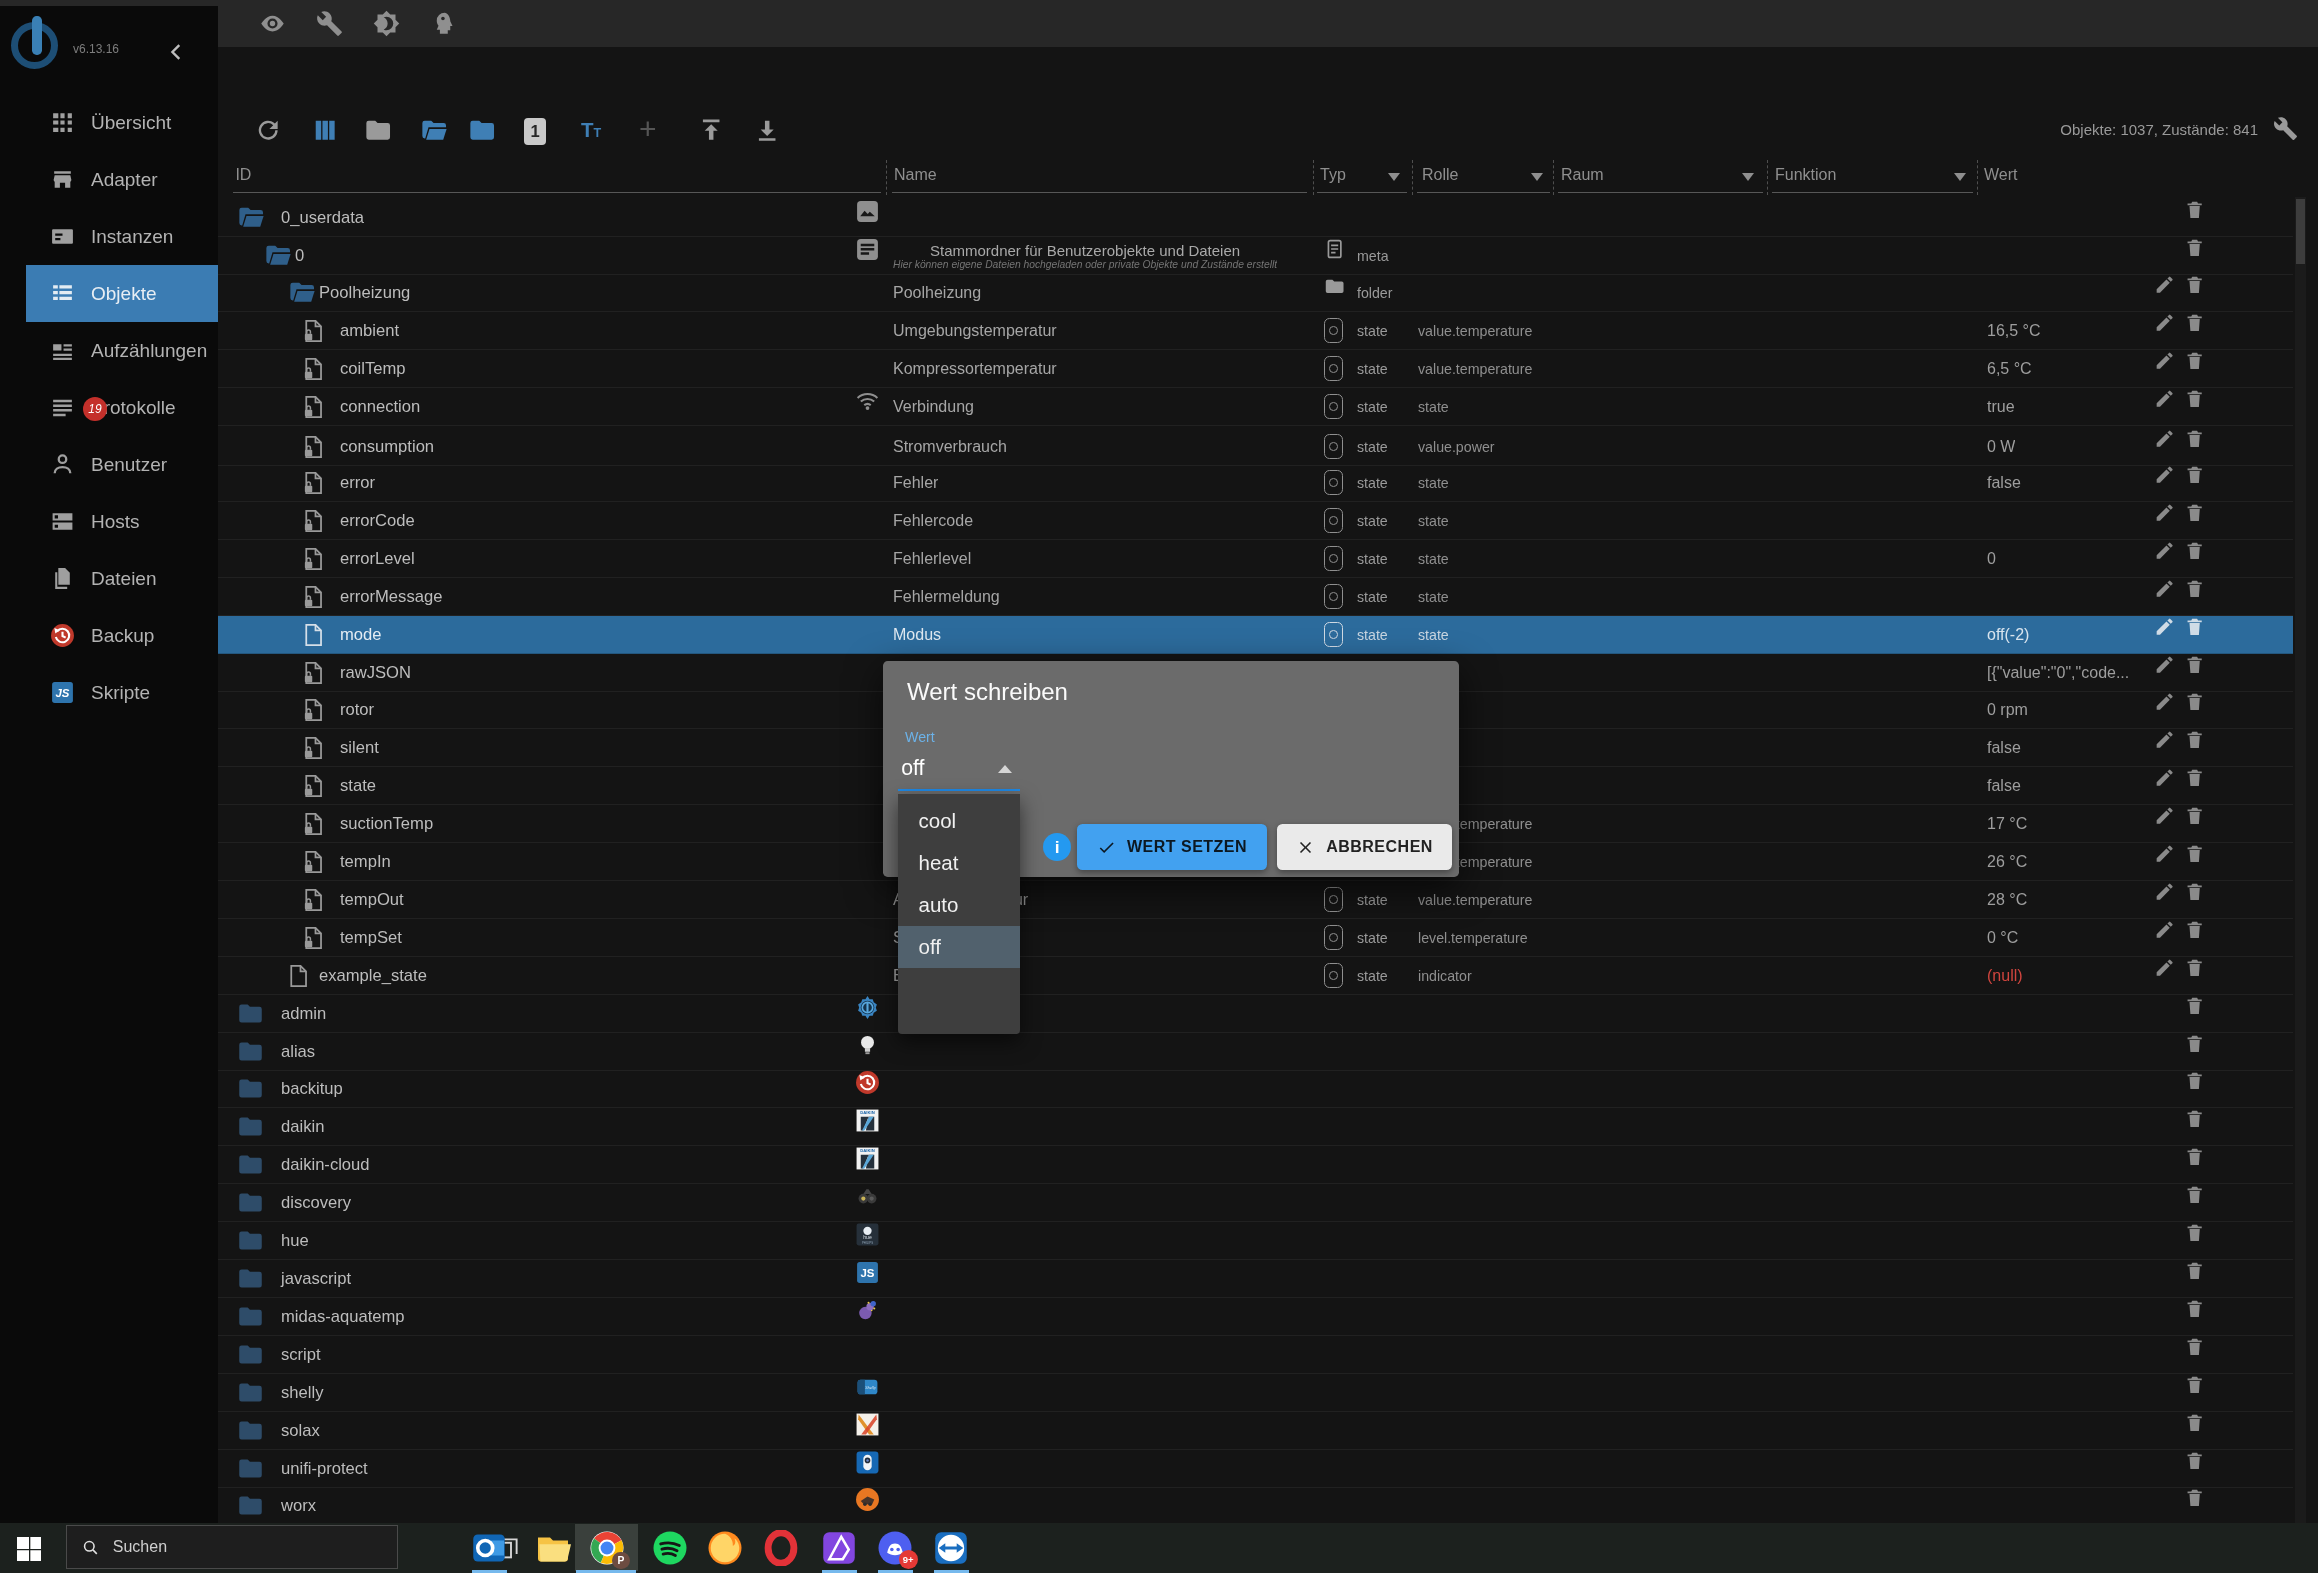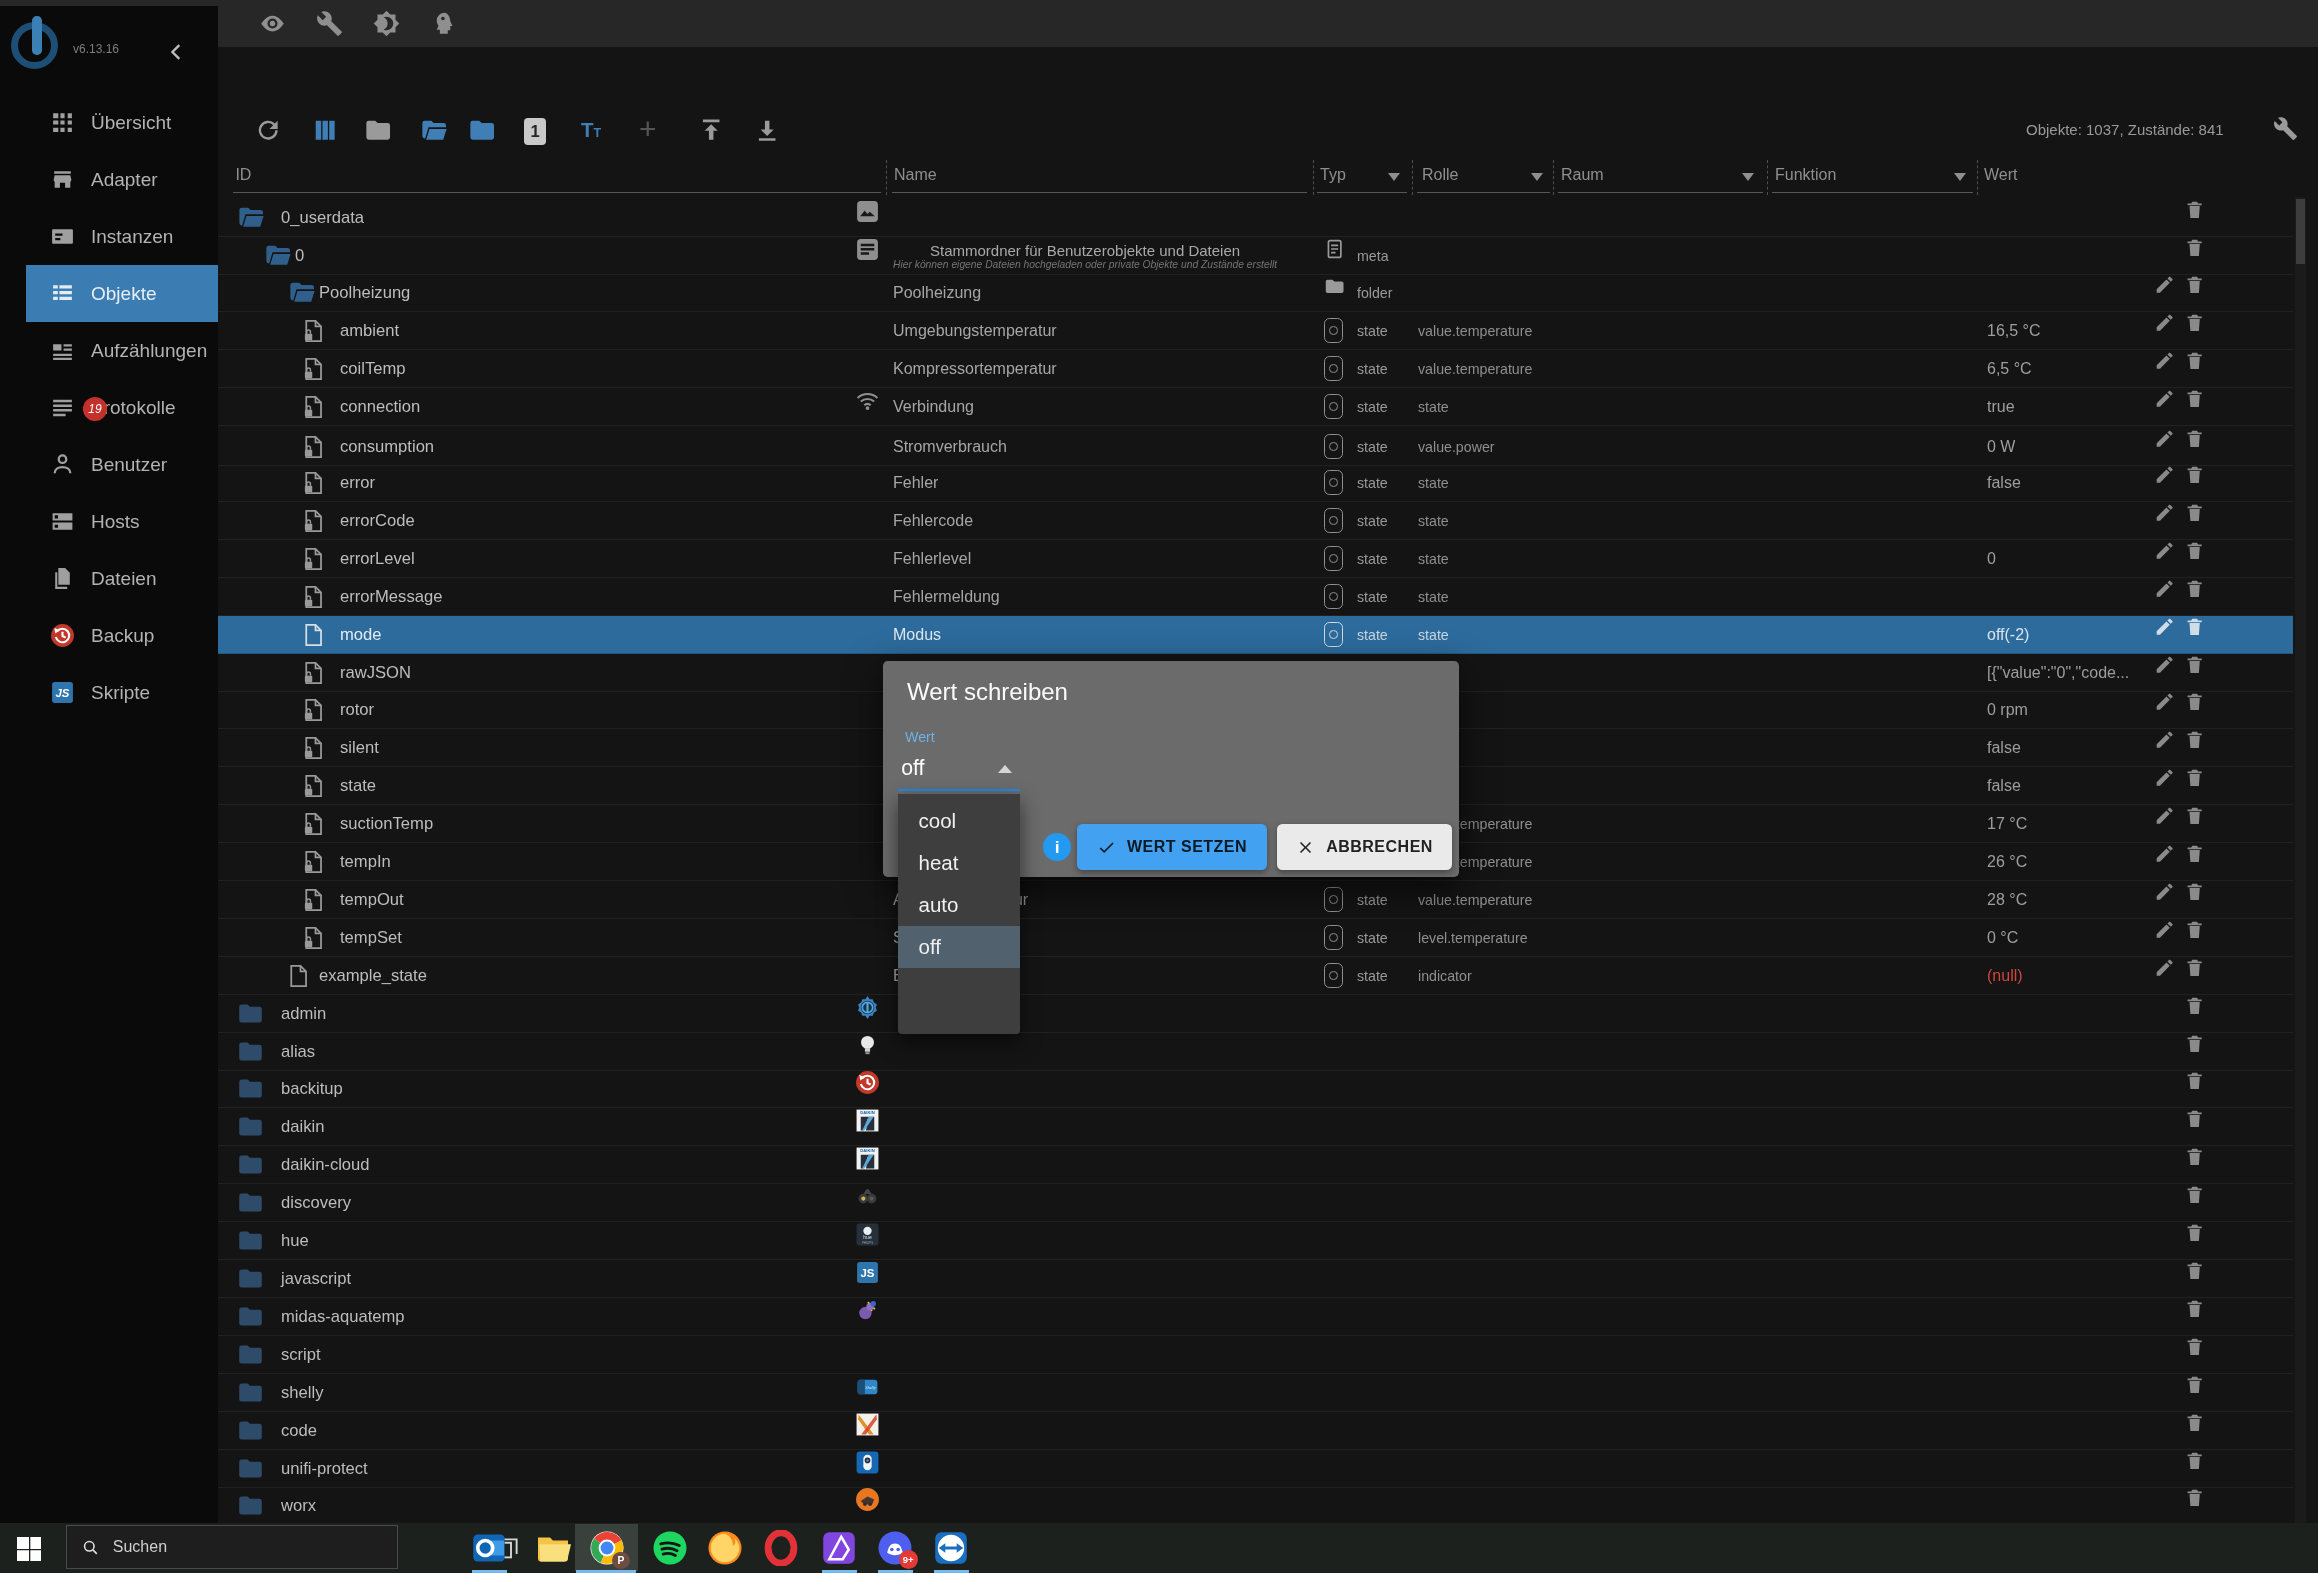--- a/index.html
+++ b/index.html
@@ -31,21 +31,21 @@
   #panel{position:absolute;left:218px;top:47px;width:2101px;height:1476px;background:#141414;}
   .tb-ic{position:absolute;top:69px;width:28.4px;height:28.4px;color:#9a9a9a;cursor:pointer;}
   .tb-ic svg{width:100%;height:100%;}
   .tb-ic.blue{color:#3f7fb5;}
   .onebox{position:absolute;top:71px;width:22px;height:27px;background:#c9c9c9;border-radius:4px;color:#262626;
     font-weight:bold;font-size:16.6px;display:flex;align-items:center;justify-content:center;cursor:pointer;}
   .ttic{position:absolute;top:71px;color:#3f7fb5;font-weight:bold;cursor:pointer;}
   .ttic .t1{font-size:20.5px;}
   .ttic .t2{font-size:12.6px;}
   .plusic{position:absolute;top:65px;color:#555;font-size:30px;font-weight:300;cursor:pointer;}
-  #obj-counter{position:absolute;left:1808px;top:74px;width:232px;font-size:15px;color:#9a9a9a;}
+  #obj-counter{position:absolute;left:1808px;top:74px;width:232px;text-align:right;font-size:15px;color:#9a9a9a;}
   #counter-wrench{position:absolute;left:2055px;top:69px;width:25px;height:25px;color:#9a9a9a;cursor:pointer;}
   #counter-wrench svg{width:100%;height:100%;}
   
   #grid-header{position:absolute;left:0;top:113px;width:2090px;height:36px;}
   .hlabel{position:absolute;top:6.3px;font-size:16px;color:#8f8f8f;white-space:nowrap;}
   .hsep{position:absolute;top:0;height:35px;width:0;border-left:0.8px dashed #4f4f4f;}
   .hul{position:absolute;top:32px;height:0.8px;background:#575757;}
   .harrow{position:absolute;top:12.6px;width:0;height:0;border-left:6.3px solid transparent;border-right:6.3px solid transparent;border-top:8px solid #8f8f8f;cursor:pointer;}
   
   .row{position:absolute;left:0;width:2075px;height:38px;border-bottom:0.8px solid #212121;box-sizing:border-box;cursor:pointer;}
@@ -1084,21 +1084,21 @@
               <path fill="currentColor" d="M6.2 8h11.6l-1 13.5H7.2zM9.2 3h5.6l1 2H20v2H4V5h4.2z"></path>
             </svg>
           </span>
         </div>
         <div class="row" style="top: 1365px;">
           <span class="cell tree-ic fold-closed" style="left: 19px;">
             <svg viewBox="0 0 24 24">
               <path fill="currentColor" d="M9.5 4l2 2H20a2 2 0 012 2v10a2 2 0 01-2 2H4a2 2 0 01-2-2V6a2 2 0 012-2z"></path>
             </svg>
           </span>
-          <span class="cell cid" style="left: 63px;">code</span>
+          <span class="cell cid" style="left: 63px;">solax</span>
           <span class="cell name-ic" style="left: 637px;">
             <svg viewBox="0 0 24 24">
               <rect x="1.5" y="1.5" width="21" height="21" fill="#f4f0ea"></rect>
               <path d="M3.5 2.5l14.5 19h-4.5L3 7z" fill="#e0912c"></path>
               <path d="M20.5 2.5L6 21.5h4.5L21 7z" fill="#d8452b" opacity=".88"></path>
             </svg>
           </span>
           <span class="cell act-ic" style="left: 1966px;">
             <svg viewBox="0 0 24 24">
               <path fill="currentColor" d="M6.2 8h11.6l-1 13.5H7.2zM9.2 3h5.6l1 2H20v2H4V5h4.2z"></path>

